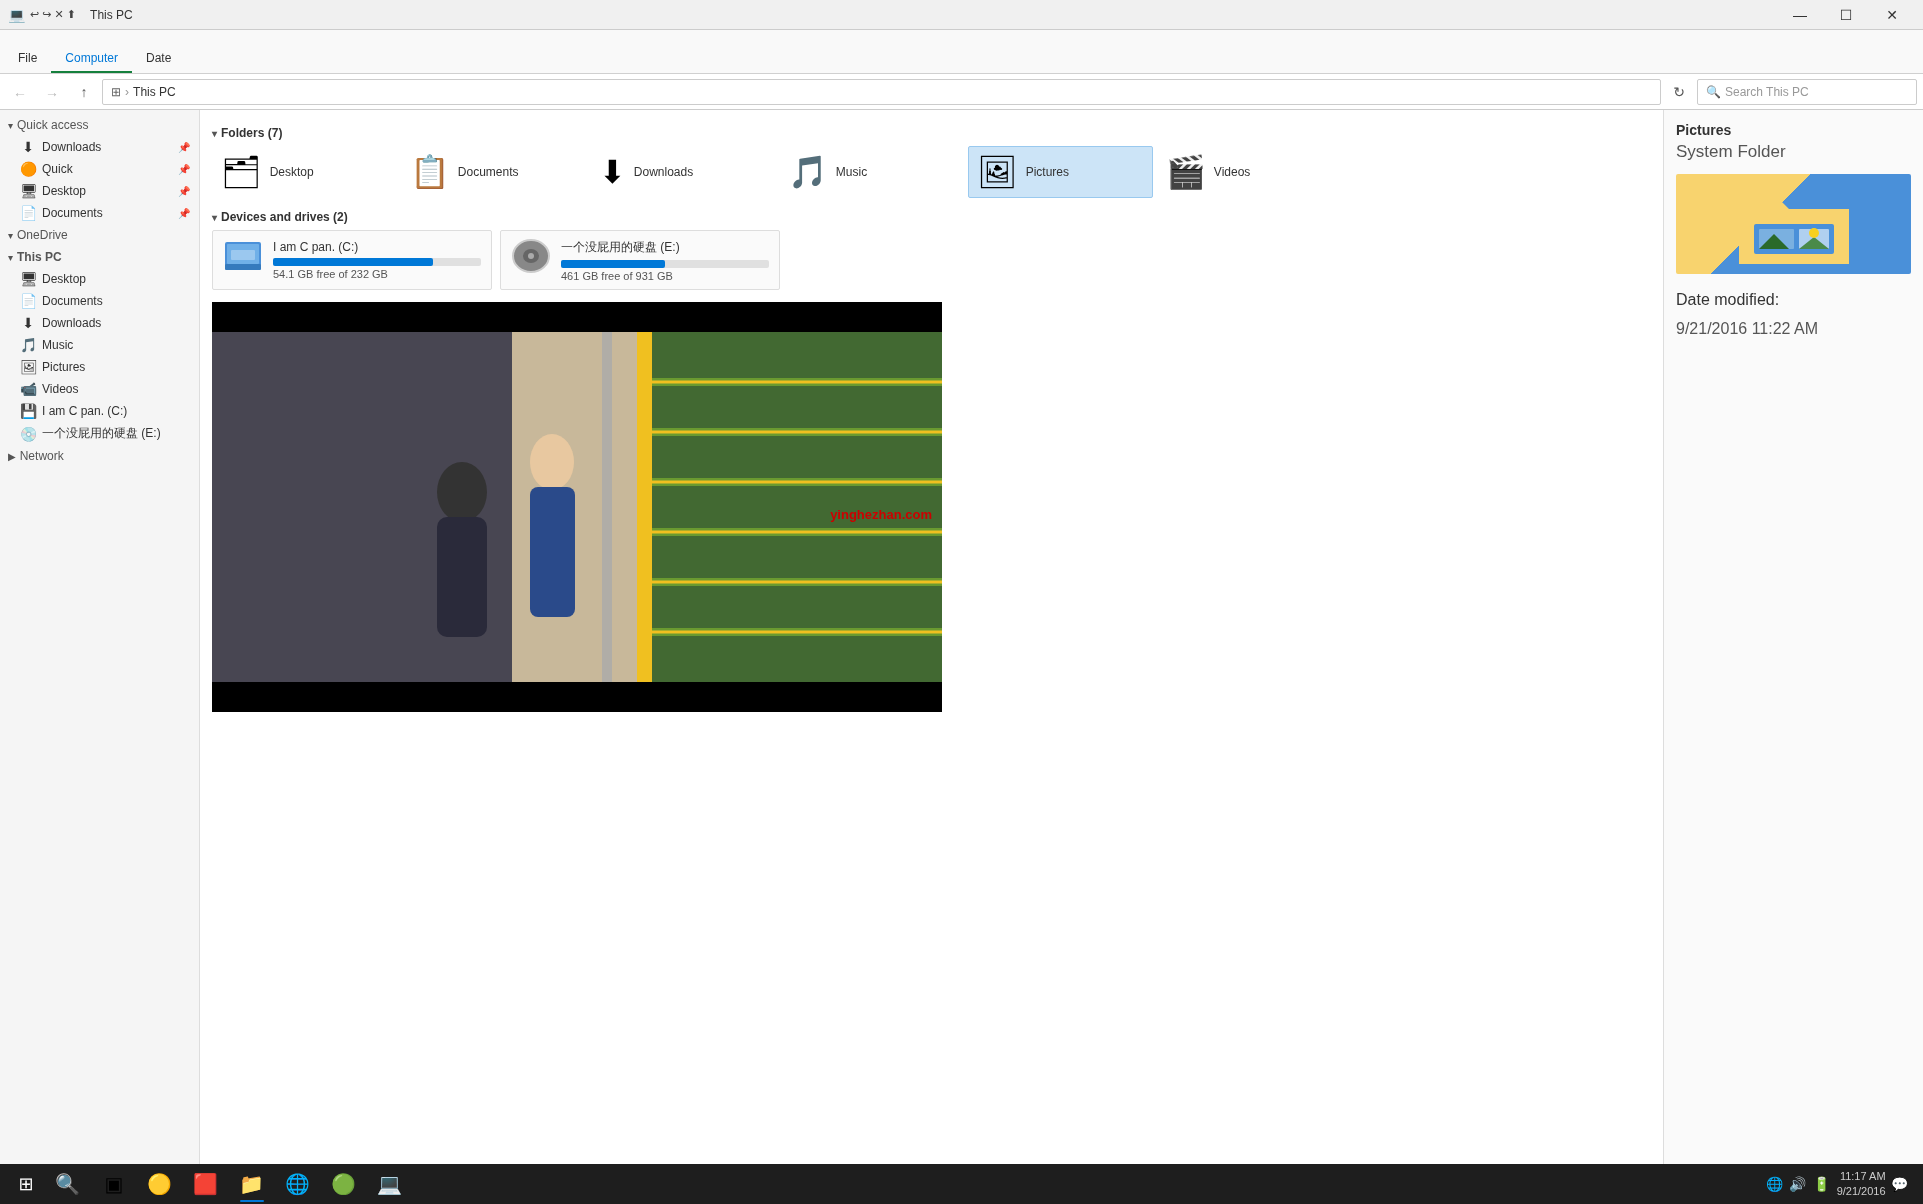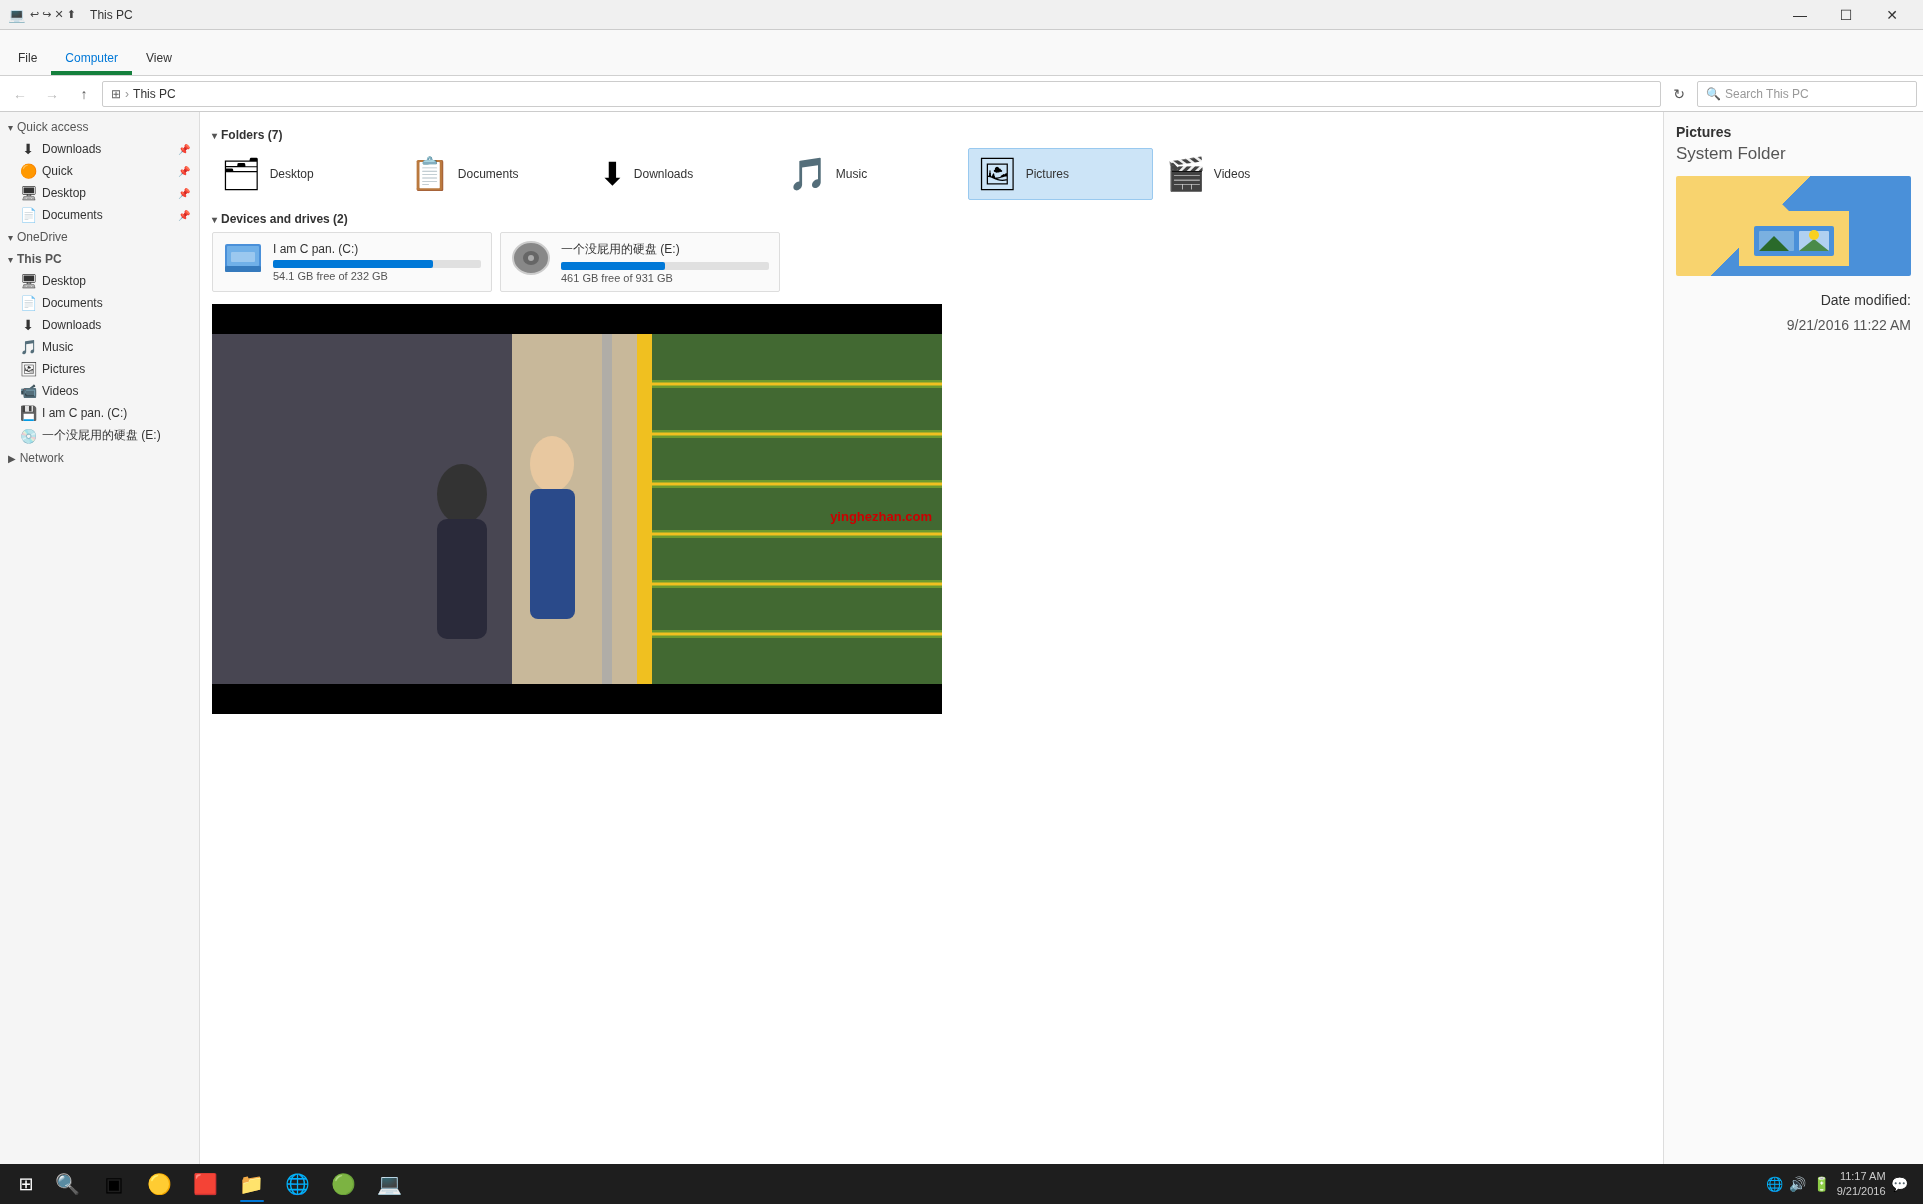--- a/index.html
+++ b/index.html
@@ -35,21 +35,21 @@
     }
     .ribbon-tab {
       padding: 6px 14px;
       font-size: 12px;
       cursor: pointer;
       color: #333;
       border-bottom: 2px solid transparent;
       margin-top: 15px;
     }
     .ribbon-tab.active {
-      border-bottom: 4px solid #15803d;
+      border-bottom: 2px solid #15803d;
       color: #0078d7;
     }
 
     
     .address-bar {
       height: 36px;
       background: #fff;
       border-bottom: 1px solid #ccc;
       display: flex;
       align-items: center;
@@ -189,21 +189,21 @@
     .preview-subtitle { font-size: 17px; color: #555; margin-bottom: 12px; }
     .preview-image-area {
       width: 100%; height: 100px;
       display: flex; align-items: center; justify-content: center;
       background: linear-gradient(135deg, #f8d36e 40%, #4a90d9 40%);
       border-radius: 2px;
       margin-bottom: 12px;
       position: relative;
       overflow: hidden;
     }
-    .preview-meta { font-size: 14px; color: #555; line-height: 1.8; text-align: right; }
+    .preview-meta { font-size: 16px; color: #555; line-height: 1.8; }
     .preview-meta .label { color: #333; font-weight: 500; }
     .preview-meta .value-link { color: #0078d7; text-decoration: none; }
 
     
     .status-bar {
       height: 30px;
       background: #f5f5f5;
       border-top: 1px solid #ccc;
       display: flex;
       align-items: center;
@@ -259,21 +259,21 @@
     <div class="title-bar-btn">—</div>
     <div class="title-bar-btn">☐</div>
     <div class="title-bar-btn close">✕</div>
   </div>
 </div>
 
 <div class="ribbon">
   <div class="ribbon-tabs">
     <div class="ribbon-tab">File</div>
     <div class="ribbon-tab active">Computer</div>
-    <div class="ribbon-tab">View</div>
+    <div class="ribbon-tab">Date</div>
   </div>
 </div>
 
 <div class="address-bar">
   <div class="nav-btn disabled">←</div>
   <div class="nav-btn disabled">→</div>
   <div class="nav-btn">↑</div>
   <div class="address-path">
     <span style="color:#666;margin-right:4px;">⊞</span>
     <span style="color:#999;margin-right:4px;">›</span>

